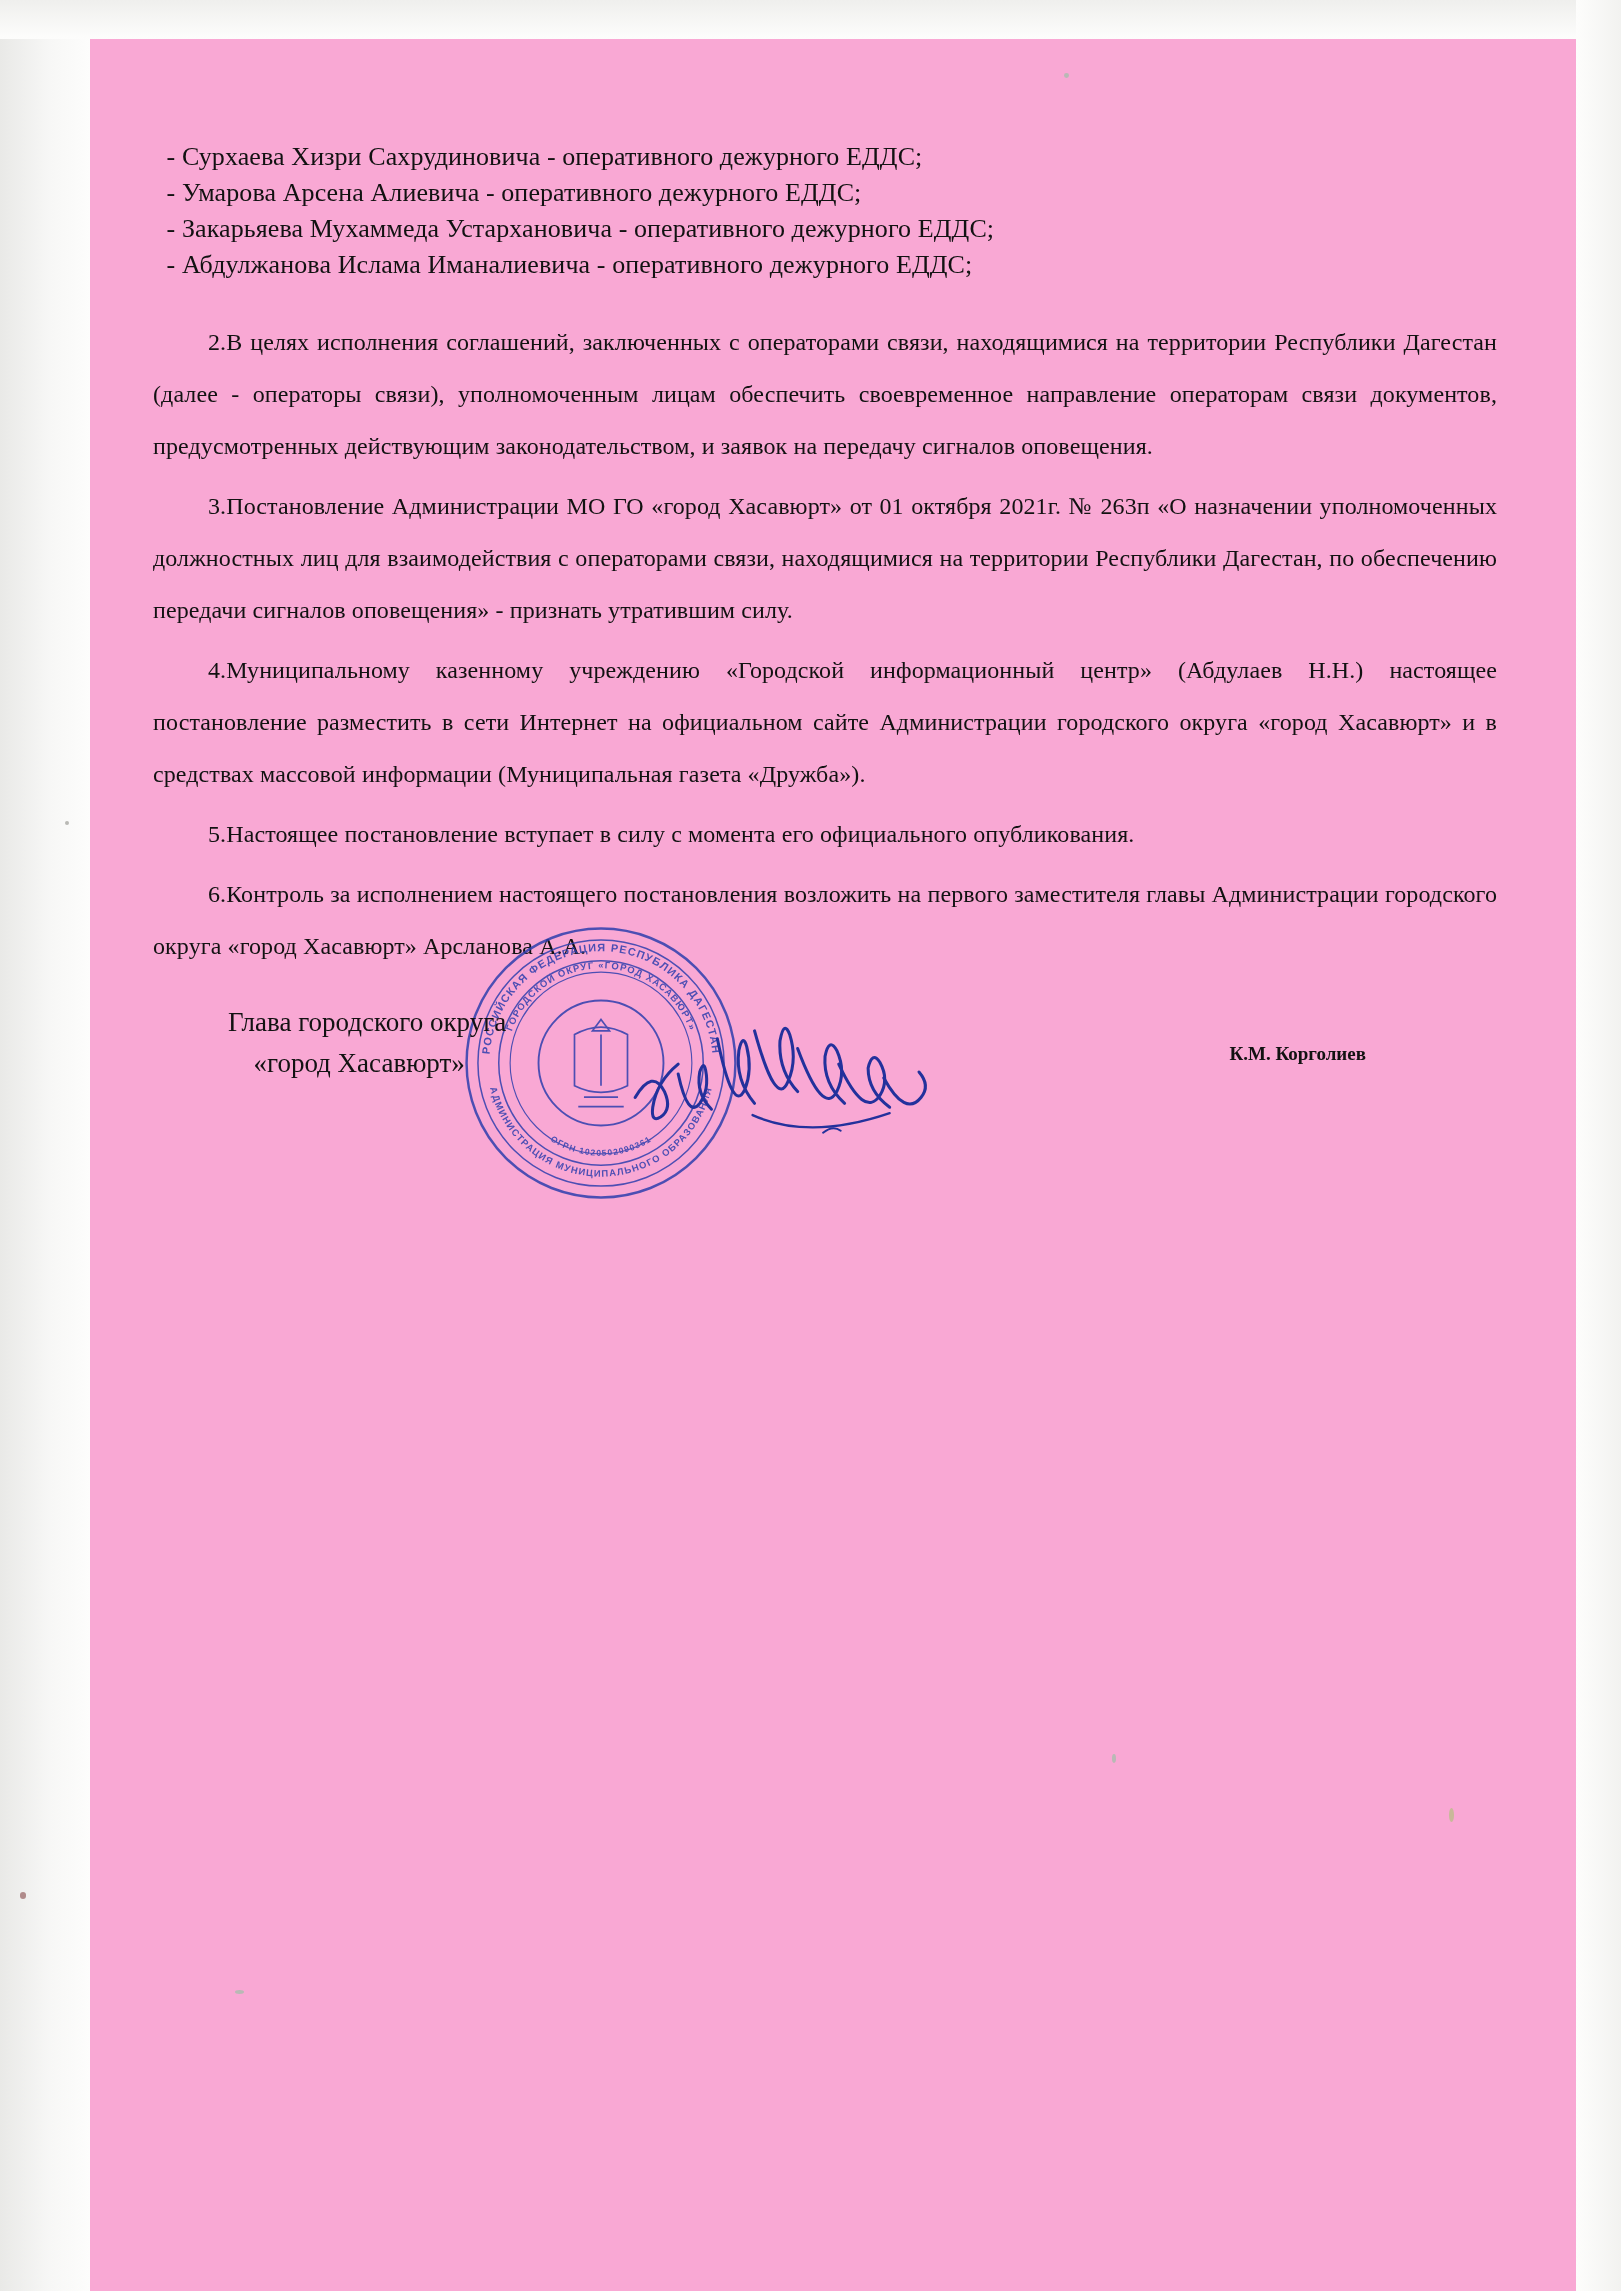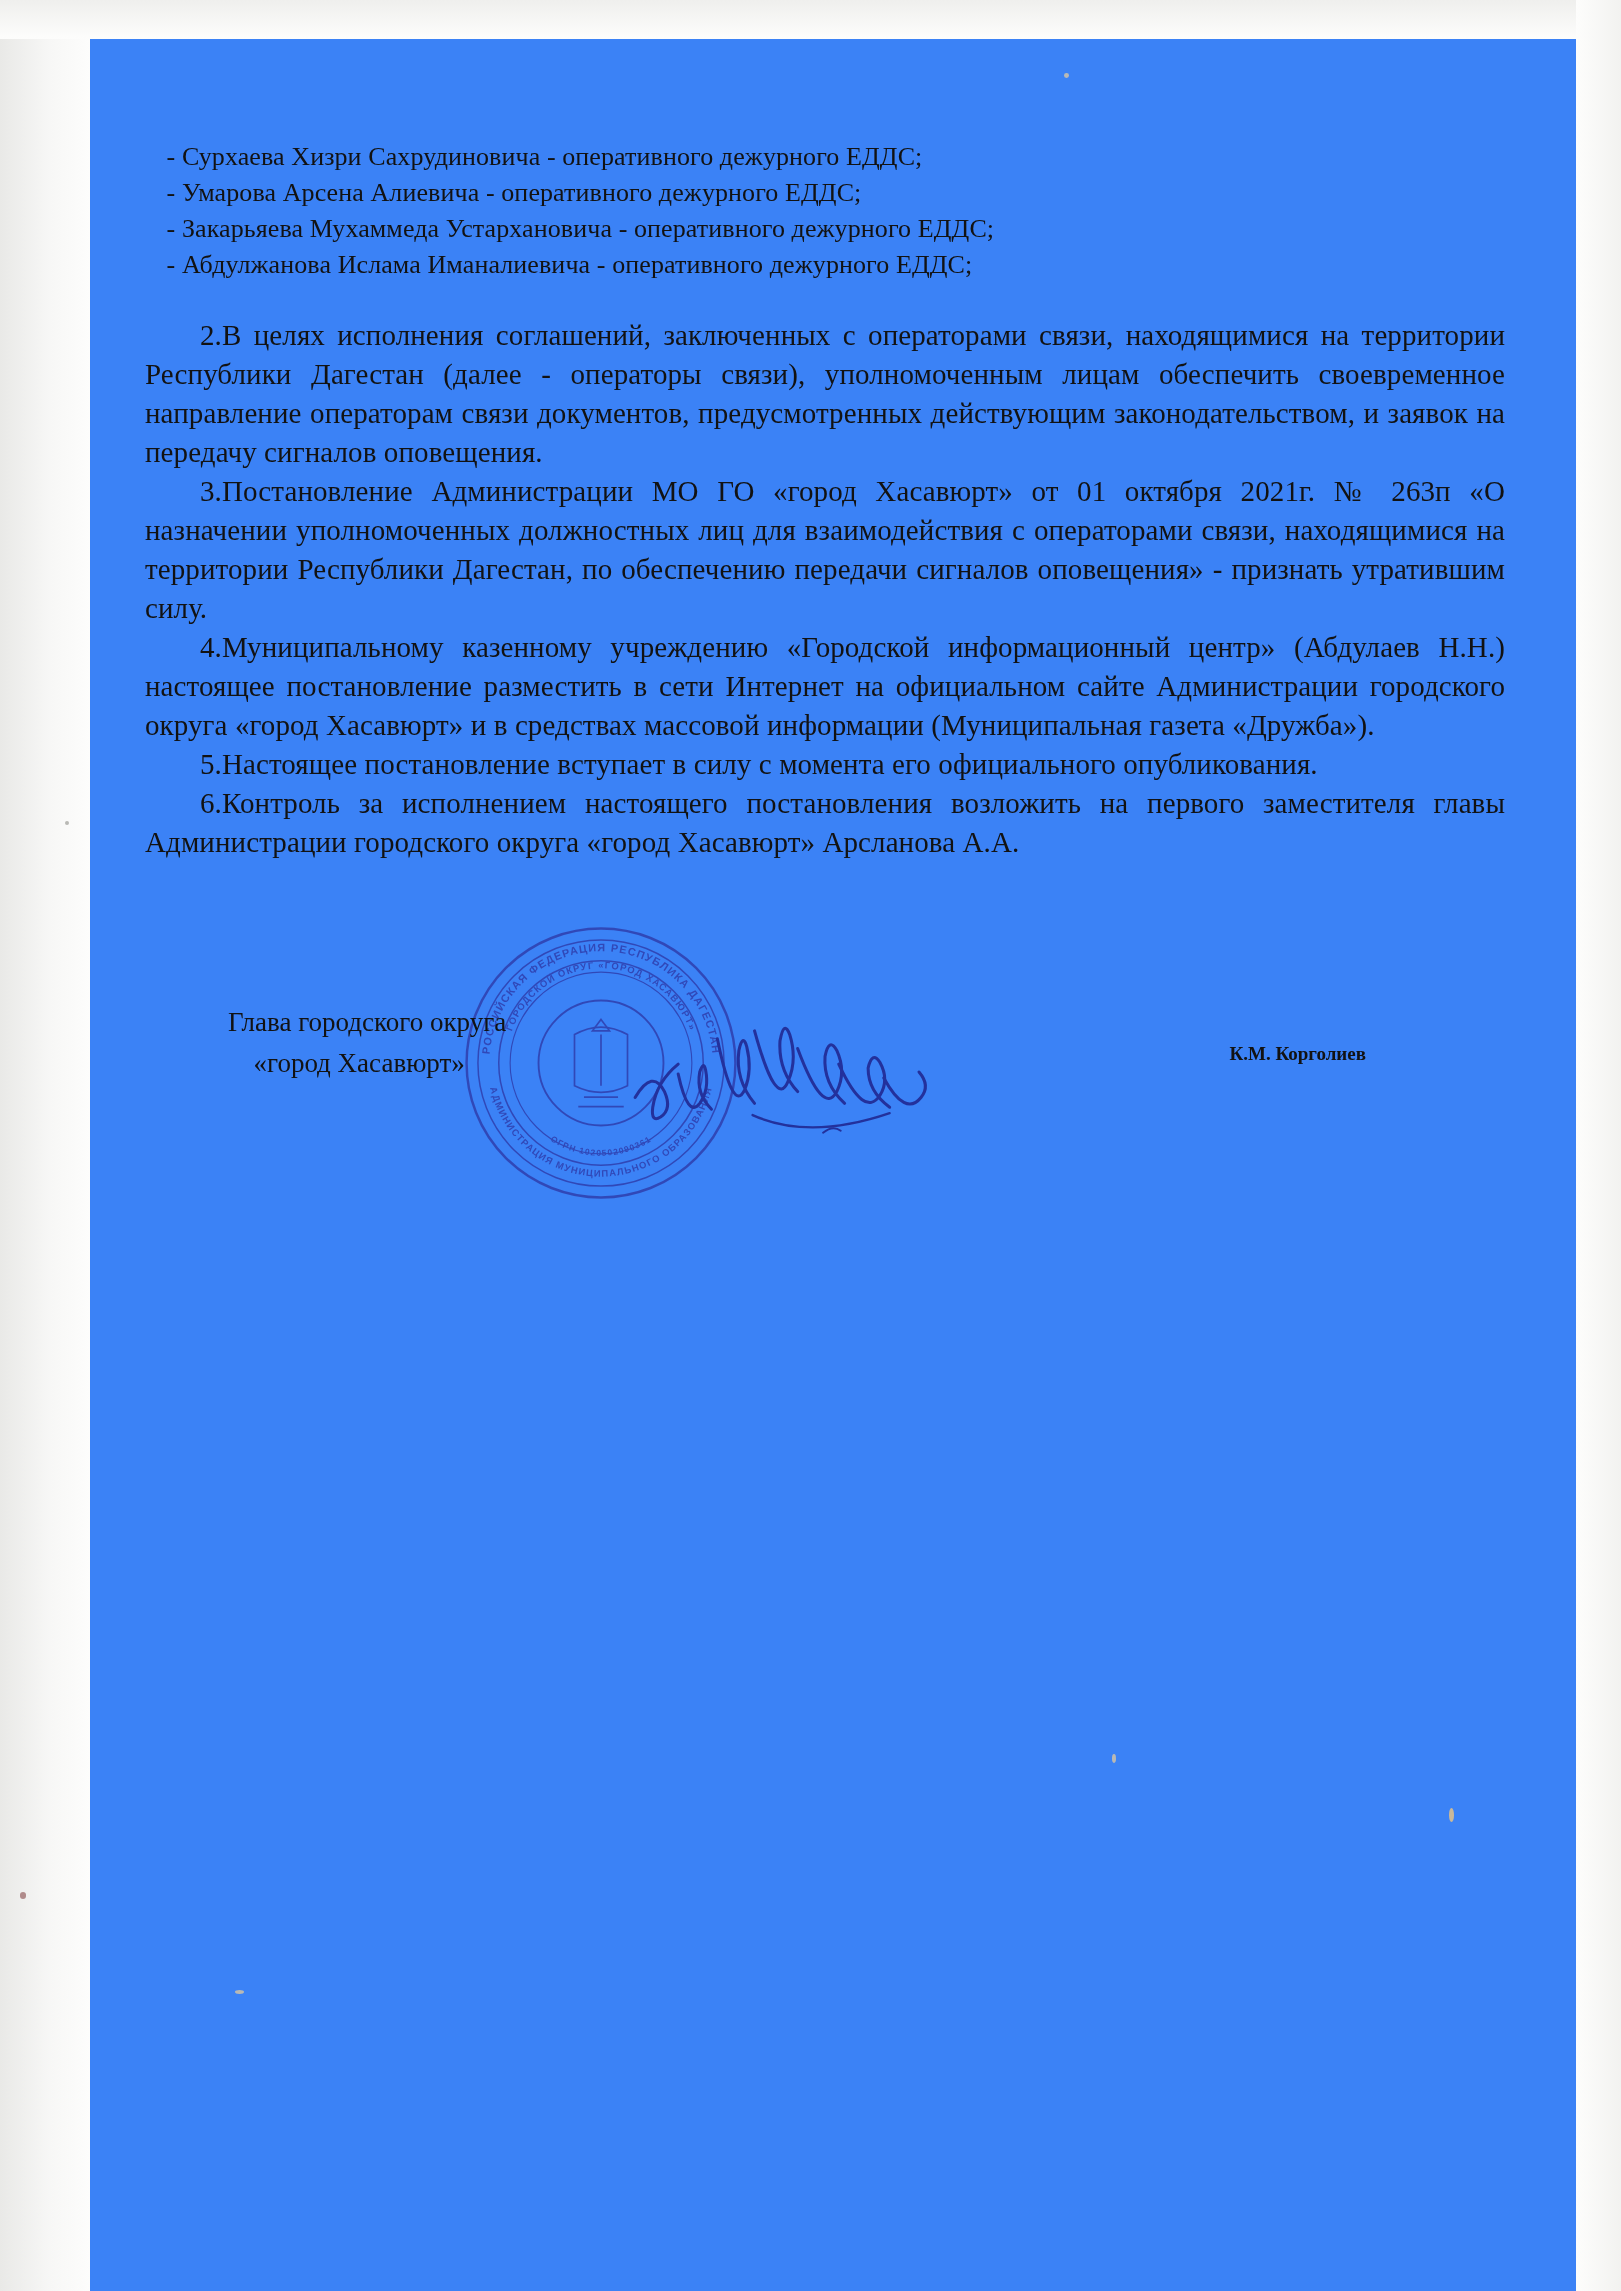--- a/index.html
+++ b/index.html
@@ -13,21 +13,21 @@
     position: relative;
     font-family: "Liberation Serif", serif;
     color: #121212;
     overflow: hidden;
   }
 
   
   .page {
     position: absolute;
     inset: 0;
-    background: #3b82f6;
+    background: #f9a8d4;
   }
   
   .scan-edge-left {
     position: absolute;
     left: 0; top: 0; bottom: 0;
     width: 90px;
     background: linear-gradient(to right, #e9e9e7 0%, #f7f7f6 55%, #fdfdfc 100%);
     pointer-events: none;
   }
   .scan-edge-top {
@@ -59,23 +59,23 @@
   }
   .list-item {
     white-space: nowrap;
     padding-left: 21.6px;
   }
 
   .body-block {
     margin-top: 33px;
   }
   p.para {
-    margin: 0;
-    font-size: 29px;
-    line-height: 39px;
+    margin: 8px;
+    font-size: 24px;
+    line-height: 52px;
     text-align: justify;
     text-justify: inter-word;
     text-indent: 55px;
     letter-spacing: 0.1px;
   }
   p.para.tight { margin-top: 0; }
 
   
   .sign-row {
     position: absolute;

